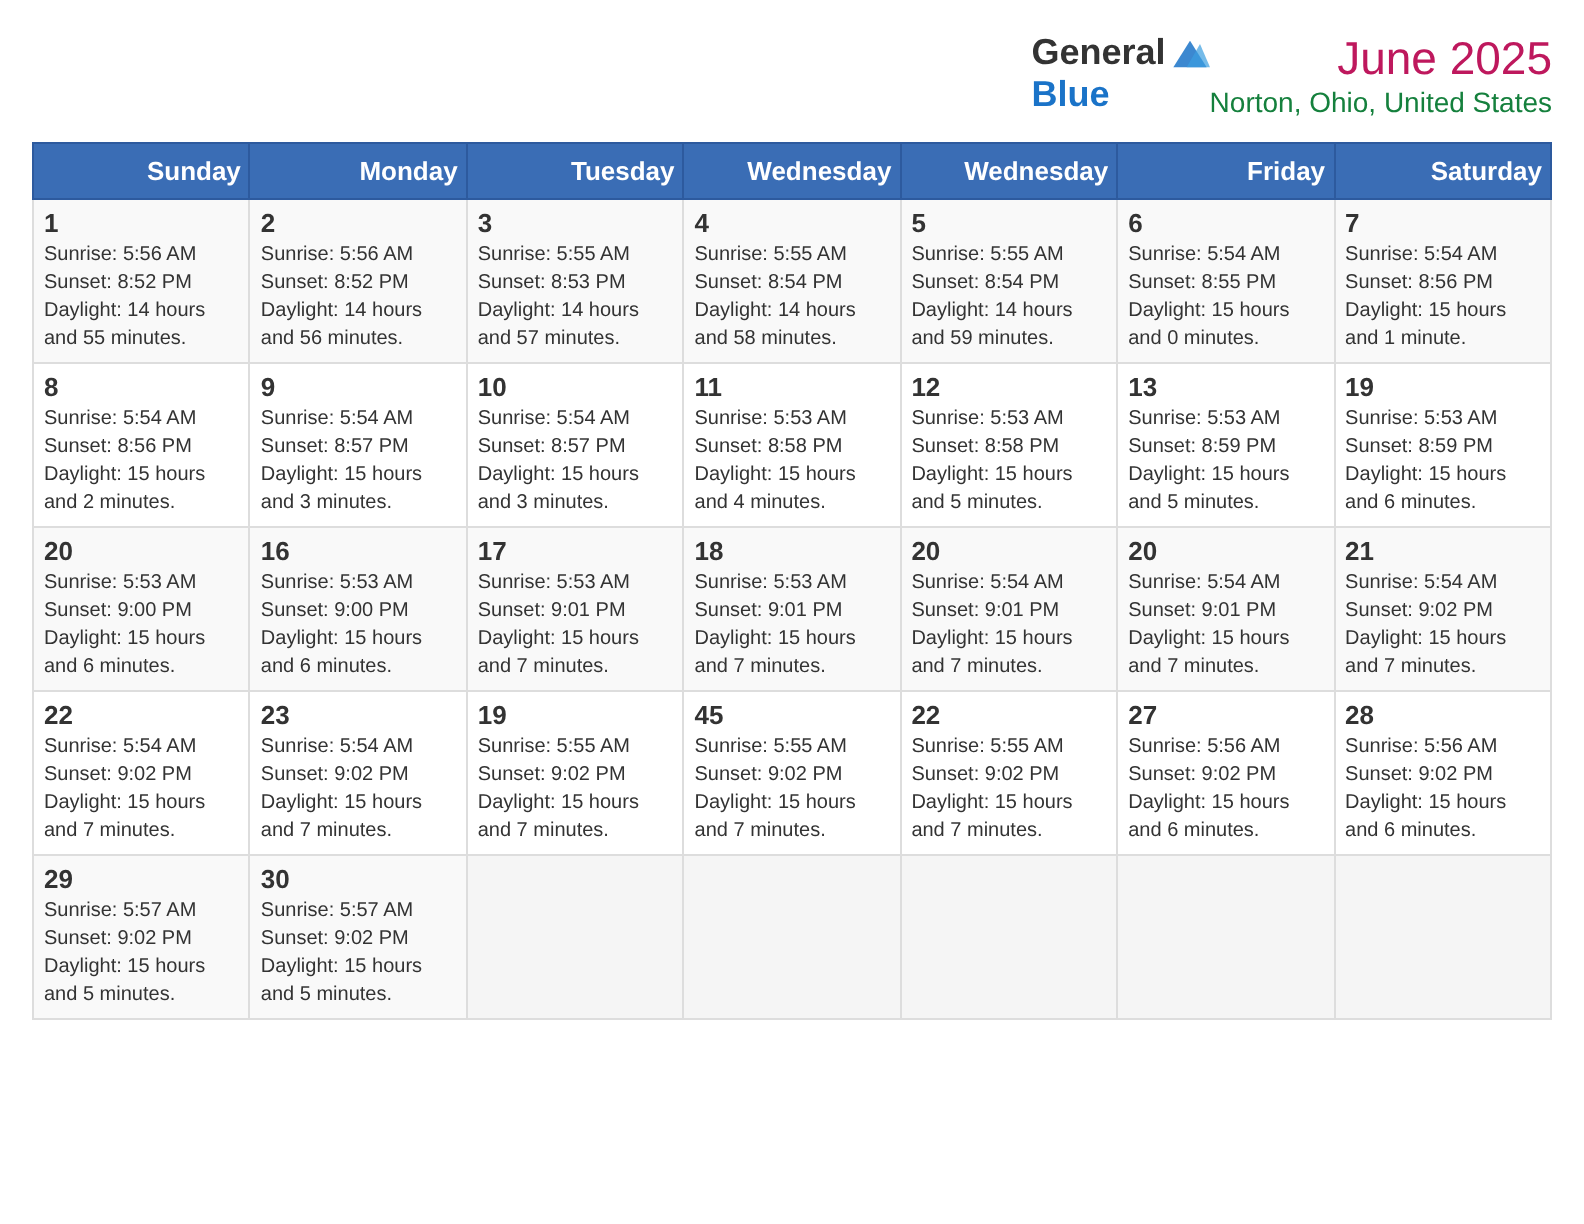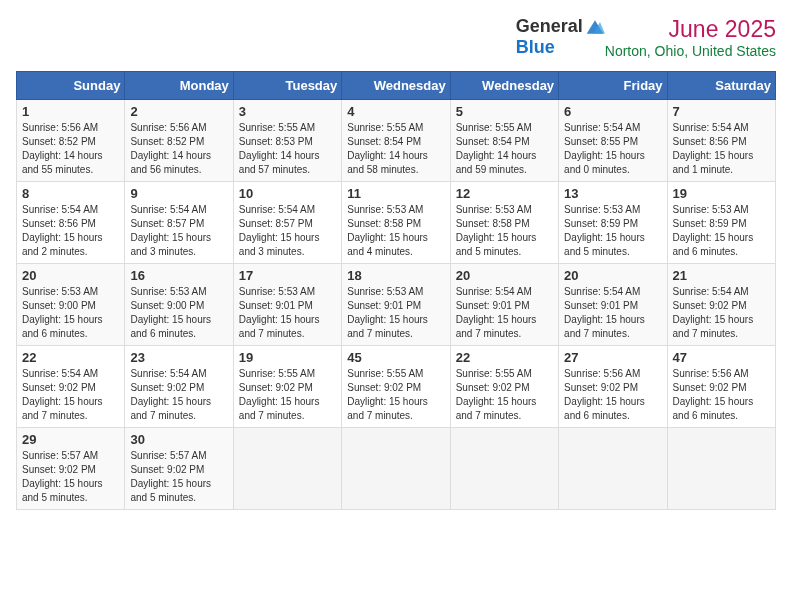--- a/index.html
+++ b/index.html
@@ -324,21 +324,21 @@
 and 7 minutes.</div>
         </td>
         <td>
           <span class="day-number">27</span>
           <div class="day-info" style="white-space: pre-line;">Sunrise: 5:56 AM
 Sunset: 9:02 PM
 Daylight: 15 hours
 and 6 minutes.</div>
         </td>
         <td>
-          <span class="day-number">47</span>
+          <span class="day-number">28</span>
           <div class="day-info" style="white-space: pre-line;">Sunrise: 5:56 AM
 Sunset: 9:02 PM
 Daylight: 15 hours
 and 6 minutes.</div>
         </td>
       </tr>
       <tr class="last-row">
         <td>
           <span class="day-number">29</span>
           <div class="day-info" style="white-space: pre-line;">Sunrise: 5:57 AM

